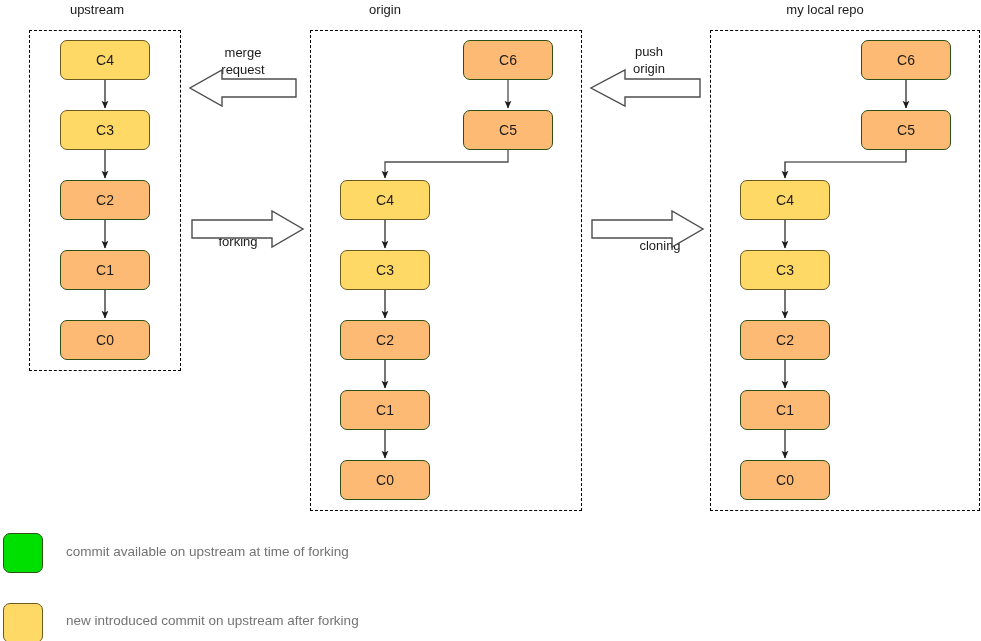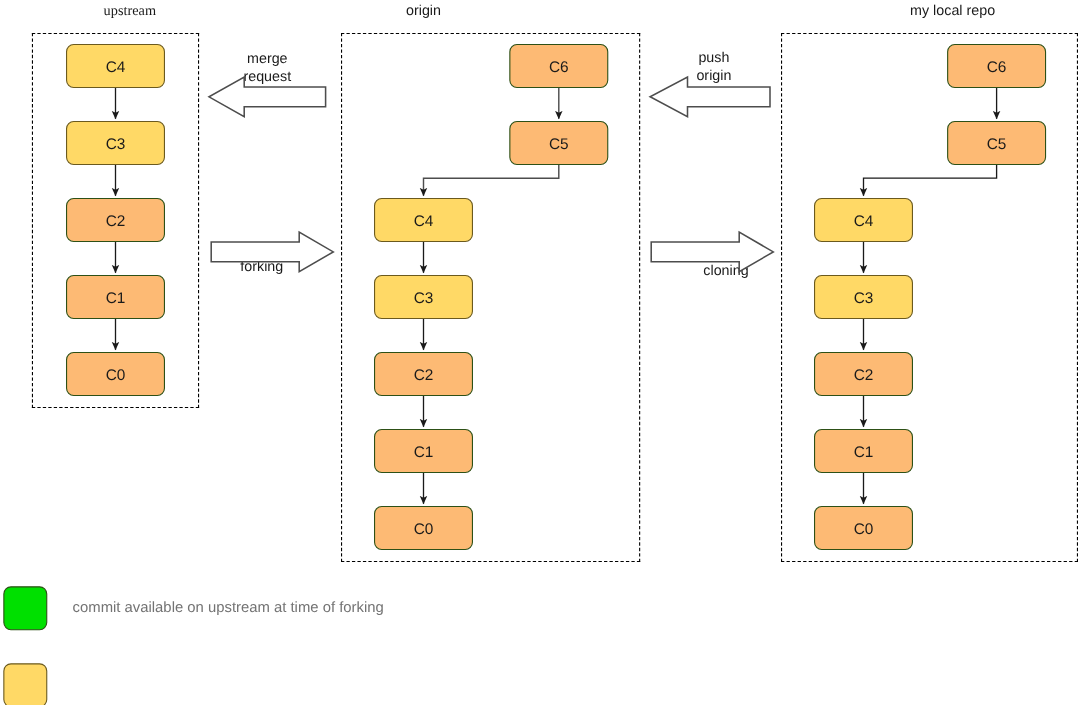--- a/index.html
+++ b/index.html
@@ -93,23 +93,23 @@
     width: 981px;
     height: 641px;
     pointer-events: none;
   }
 </style>
 </head>
 <body>
 
 <div id="canvas">
 
-  <div class="panel-title" style="left:118px; top:2px;font-family:Liberation Serif, serif;">upstream</div>
+  <div class="panel-title" style="left:97px; top:2px;">upstream</div>
   <div class="panel-title" style="left:385px; top:2px;">origin</div>
-  <div class="panel-title" style="left:825px; top:2px;margin-left:41px;">my local repo</div>
+  <div class="panel-title" style="left:825px; top:2px;">my local repo</div>
 
   <div class="panel" style="left:29px; top:30px; width:152px; height:341px;"></div>
   <div class="panel" style="left:310px; top:30px; width:272px; height:481px;"></div>
   <div class="panel" style="left:710px; top:30px; width:270px; height:481px;"></div>
 
   <div class="commit orange" style="left:60px; top:40px; width:90px; height:40px;">C4</div>
   <div class="commit orange" style="left:60px; top:110px; width:90px; height:40px;">C3</div>
   <div class="commit green" style="left:60px; top:180px; width:90px; height:40px;">C2</div>
   <div class="commit green" style="left:60px; top:250px; width:90px; height:40px;">C1</div>
   <div class="commit green" style="left:60px; top:320px; width:90px; height:40px;">C0</div>
@@ -145,20 +145,21 @@
   </div>
 
   <div class="arrow-label" style="left:660px; top:201px;margin-top:36px;">
     <div>cloning</div>
   </div>
 
   <div class="legend-swatch green" style="left:3px; top:533px; width:40px; height:40px;"></div>
   <div class="legend-label" style="left:66px; top:544px;">commit available on upstream at time of forking</div>
 
   <div class="legend-swatch orange" style="left:3px; top:603px; width:40px; height:40px;"></div>
+  <div class="legend-label" style="left:66px; top:613px;">new introduced commit on upstream after forking</div>
 
   <svg class="overlay" viewBox="0 0 981 641">
     <defs>
       <marker id="ah" markerWidth="9" markerHeight="9" refX="7.2" refY="4" orient="auto" markerUnits="userSpaceOnUse">
         <path d="M0,0.6 L7.6,4 L0,7.4 L1.7,4 Z" fill="#1a1a1a"></path>
       </marker>
     </defs>
 
     <g stroke="#1a1a1a" stroke-width="1.2" fill="none" marker-end="url(#ah)">
       <line x1="105" y1="80" x2="105" y2="108"></line>

